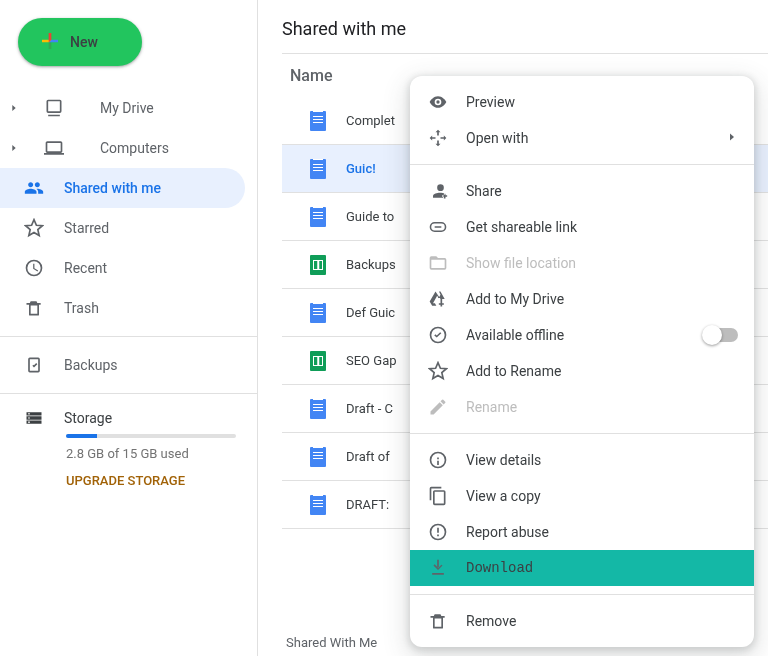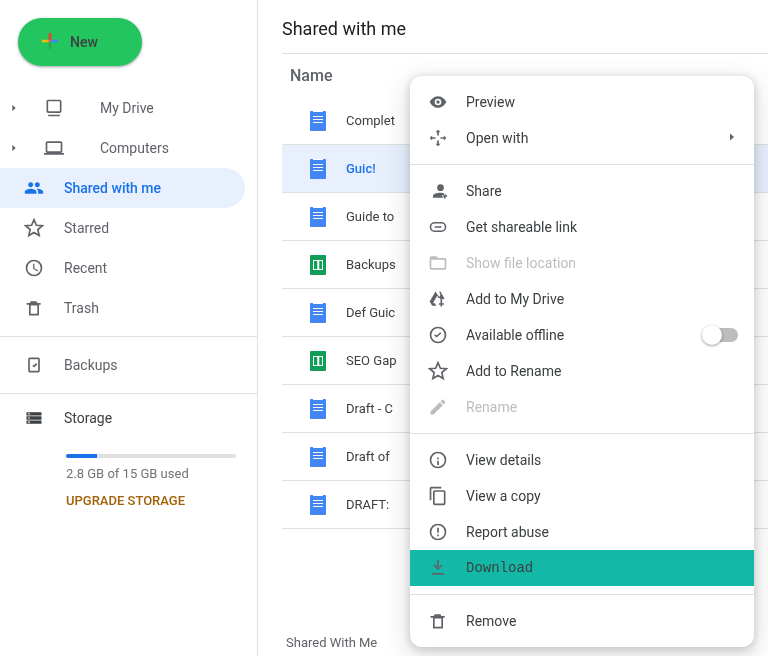--- a/index.html
+++ b/index.html
@@ -14,21 +14,21 @@
   .nav-divider { height: 1px; background: #e0e0e0; margin: 4px 0; }
   .nav-item { display: flex; align-items: center; height: 40px; padding: 0 12px 0 22px; border-radius: 0 20px 20px 0; margin-right: 12px; cursor: pointer; color: #5f6368; }
   .nav-item.with-expand { padding-left: 6px; gap: 16px; }
   .nav-item .expand { width: 16px; display: flex; justify-content: center; color: #5f6368; }
   .nav-item .nav-icon { width: 24px; height: 24px; margin-right: 18px; display: flex; align-items: center; justify-content: center; }
   .nav-item.with-expand .nav-icon { margin-left: 4px; margin-right: 18px; }
   .nav-item.selected { background: #e8f0fe; color: #1a73e8; font-weight: 500; }
   .nav-item.selected .nav-icon svg { fill: #1a73e8; }
 
   .storage-block { padding: 8px 24px 0 24px; }
-  .storage-head { display: flex; align-items: center; margin-bottom: 24px; margin-left: -2px; }
+  .storage-head { display: flex; align-items: center; margin-bottom: 4px; margin-left: -2px; }
   .storage-head .nav-icon { width: 24px; height: 24px; margin-right: 18px; display: flex; align-items: center; justify-content: center; }
   .storage-bar { position: relative; width: 170px; height: 4px; background: #e0e0e0; border-radius: 2px; margin: 0 0 8px 42px; overflow: hidden; }
   .storage-bar .fill { position: absolute; left: 0; top: 0; bottom: 0; width: 18%; background: #1a73e8; }
   .storage-text { margin-left: 42px; color: #737373; font-size: 13px; margin-bottom: 12px; }
   .upgrade-link { margin-left: 42px; color: #a16207; font-weight: 500; font-size: 13px; }
 
   
   .main { flex: 1; display: flex; flex-direction: column; padding-left: 24px; padding-top: 18px; min-width: 0; }
   .page-title { font-size: 18px; font-weight: 400; color: #202124; padding-bottom: 14px; border-bottom: 1px solid #e0e0e0; }
   .col-header { font-size: 16px; font-weight: 500; color: #5f6368; padding: 12px 0 12px 8px; }

